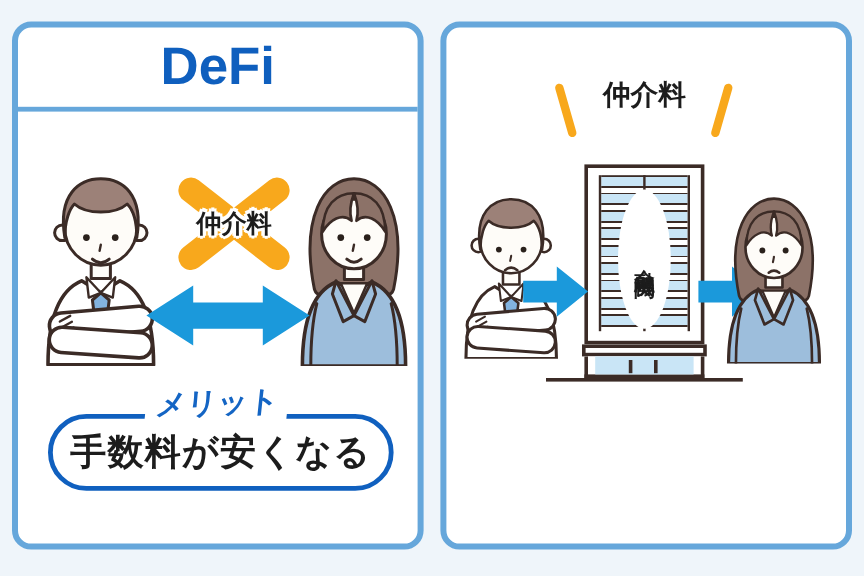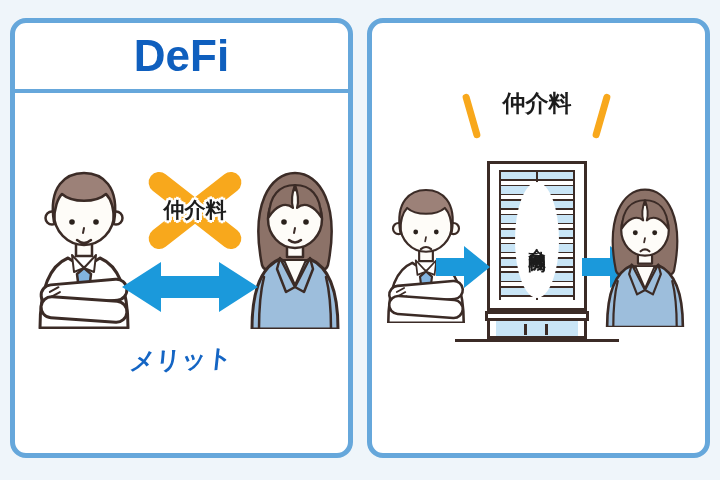--- a/index.html
+++ b/index.html
@@ -8,21 +8,21 @@
 
   .panel{position:absolute;top:18px;width:343px;height:440px;background:#fff;
          border:5px solid #66A7DB;border-radius:16px;box-sizing:border-box;}
   .panel-left{left:10px;}
   .panel-right{left:367px;}
 
   .panel-header{height:66px;display:flex;align-items:center;justify-content:center;
                 border-bottom:4px solid #66A7DB;font-size:44px;font-weight:bold;color:#0F5FBE;}
   .panel-header.jp{letter-spacing:5px;font-size:42px;}
 
-  .panel-body{position:relative;width:100%;height:360px;margin-top:24px;}
+  .panel-body{position:relative;width:100%;height:360px;}
 
   .person{position:absolute;}
   .person svg{display:block;}
 
   
   .fee-x{position:absolute;left:126px;top:46px;width:108px;height:94px;}
   .xbar{position:absolute;left:-2px;top:37px;width:112px;height:21px;border-radius:11px;background:#F8A81C;}
   .xbar.a{transform:rotate(38deg);}
   .xbar.b{transform:rotate(-38deg);}
   .fee-x-label{position:absolute;left:0;right:0;top:33px;text-align:center;
@@ -138,20 +138,23 @@
 
       <div class="double-arrow">
         <svg viewBox="0 0 142 60" width="142" height="60">
           <polygon points="3,30 42,5 42,19 100,19 100,5 139,30 100,55 100,41 42,41 42,55" fill="#1B99DB"></polygon>
         </svg>
       </div>
 
       <div class="merit-badge">
         <span>メリット</span>
       </div>
+      <div class="merit-pill">
+        <span class="merit-text">手数料が安くなる</span>
+      </div>
 
     </div>
   </div>
 
   <div class="panel panel-right">
     <div class="panel-body">
 
       <div class="slash l"></div>
       <div class="fees">
         <div>仲介料</div>

